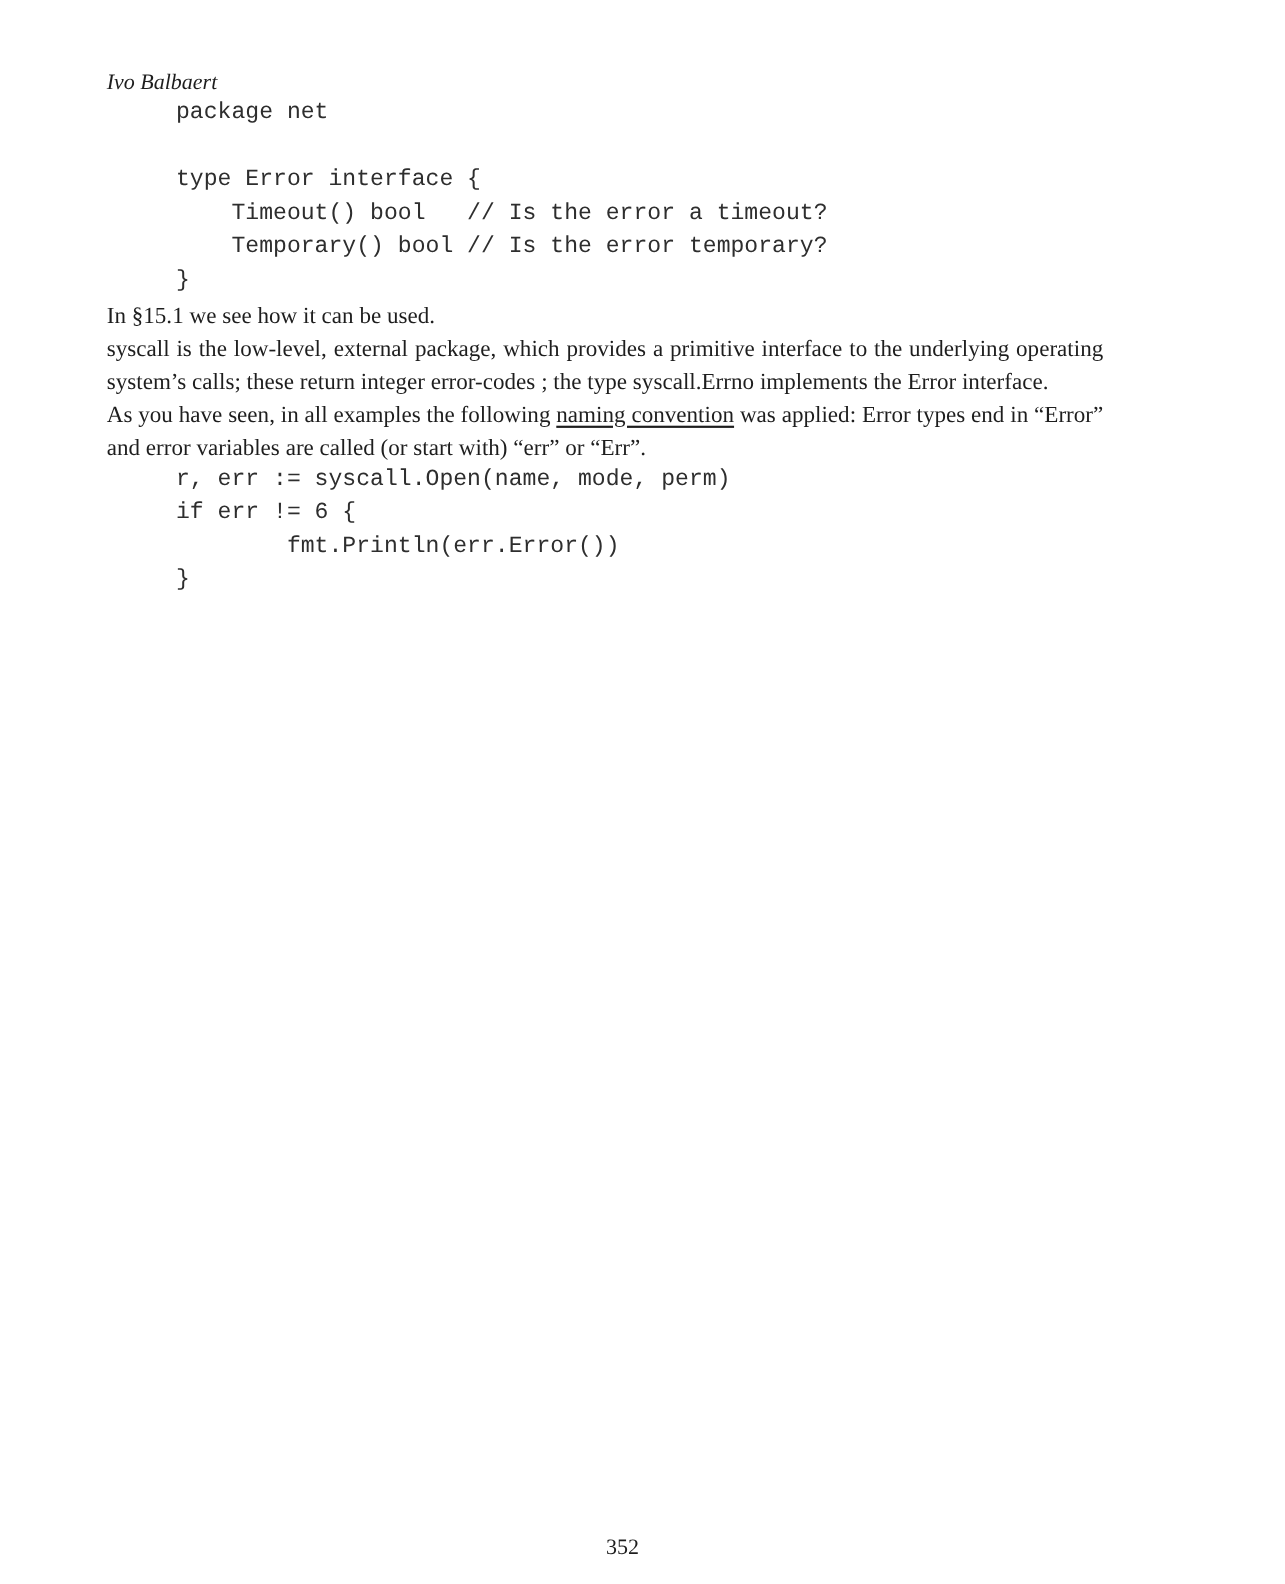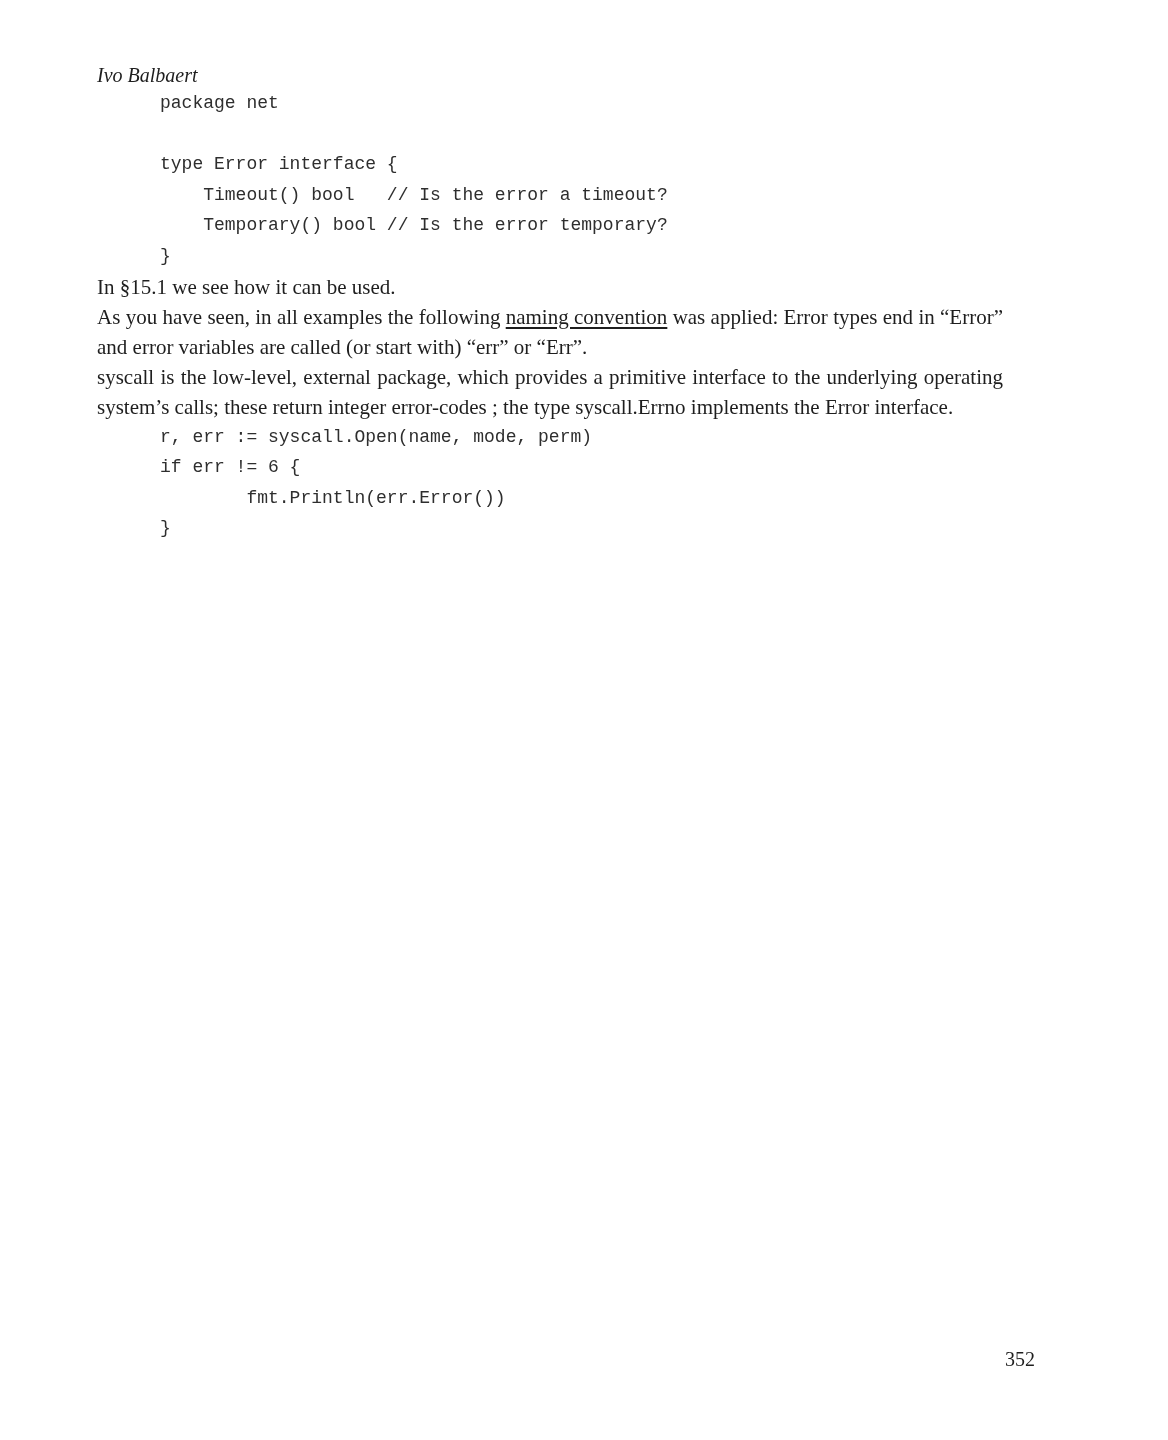--- a/index.html
+++ b/index.html
@@ -19,43 +19,43 @@
     line-height:26px;
   }
   p.body{
     font-size:21px;
     line-height:30px;
     margin:0;
   }
   .justify{text-align:justify;}
   pre.code{
     font-family:"Liberation Mono","DejaVu Sans Mono",monospace;
-    font-size:18px;
+    font-size:21px;
     line-height:30.6px;
     color:#2e2e2e;
     margin:0 0 0 63px;
     white-space:pre;
   }
   .mono-inline{
     font-family:"Liberation Mono","DejaVu Sans Mono",monospace;
     font-size:18px;
     color:#2e2e2e;
   }
   .underline-link{
     text-decoration:underline;
     text-underline-offset:3px;
     color:inherit;
     cursor:pointer;
   }
   .page-number{
     position:absolute;
-    top:1348px;
+    top:1396px;
     left:97px;
     width:938px;
-    text-align:right;
+    text-align:center;
     font-size:20px;
     color:#1e1e1e;
   }
   .m-intro{margin-top:28px;}
   .m-code1{margin-top:36px;}
   .m-usage{margin-top:30px;font-family:Liberation Serif, serif;}
   .m-naming{margin-top:30px;}
   .m-syscall{margin-top:30px;}
   .m-most{margin-top:32px;}
   .m-code2{margin-top:30px;}
@@ -72,23 +72,23 @@
 
   <pre class="code m-code1">package net
 
 type Error interface {
     Timeout() bool   // Is the error a timeout?
     Temporary() bool // Is the error temporary?
 }</pre>
 
   <p class="body m-usage">In §15.1 we see how it can be used.</p>
 
+  <p class="body justify m-syscall">syscall  is the low-level, external  package, which provides a primitive interface to the underlying operating system’s calls; these return integer error-codes ; the type syscall.Errno implements the Error interface.</p>
+
   <p class="body justify m-naming"><span>As you have seen, in all examples the following </span><span class="underline-link">naming convention</span><span> was applied: Error types end in “Error” and error variables are called (or start with) “err” or “Err”.</span></p>
-
-  <p class="body justify m-syscall">syscall  is the low-level, external  package, which provides a primitive interface to the underlying operating system’s calls; these return integer error-codes ; the type syscall.Errno implements the Error interface.</p>
 
 
   <pre class="code m-code2">r, err := syscall.Open(name, mode, perm)
 if err != 6 {
         fmt.Println(err.Error())
 }</pre>
 
 
 
   <div class="page-number">352</div>

